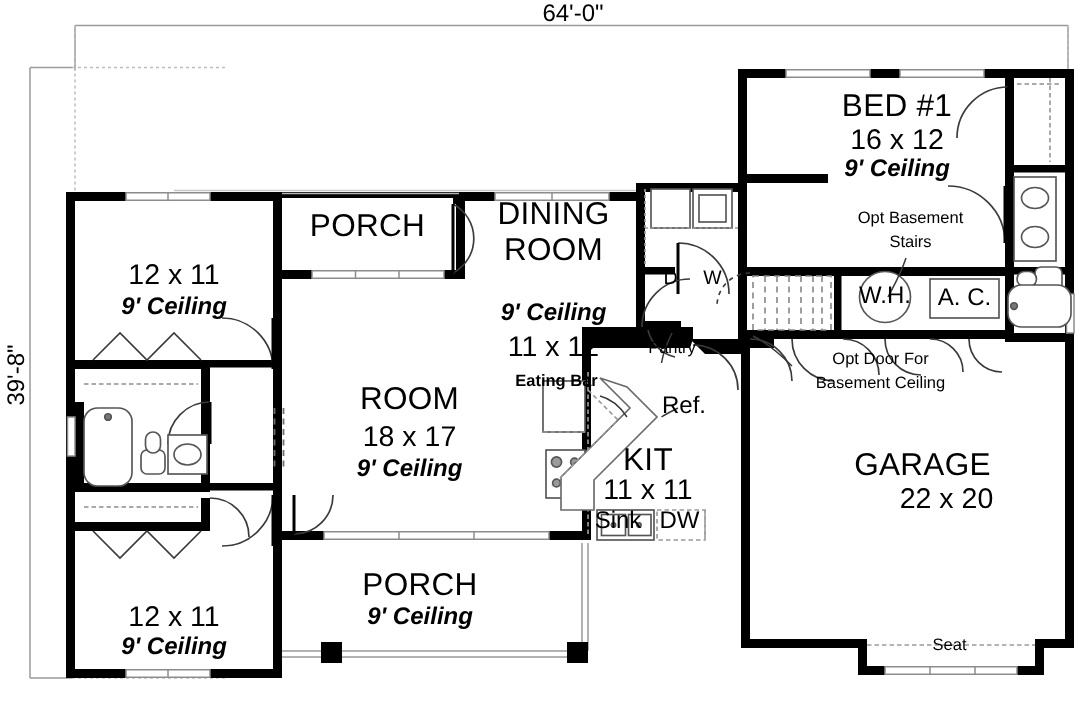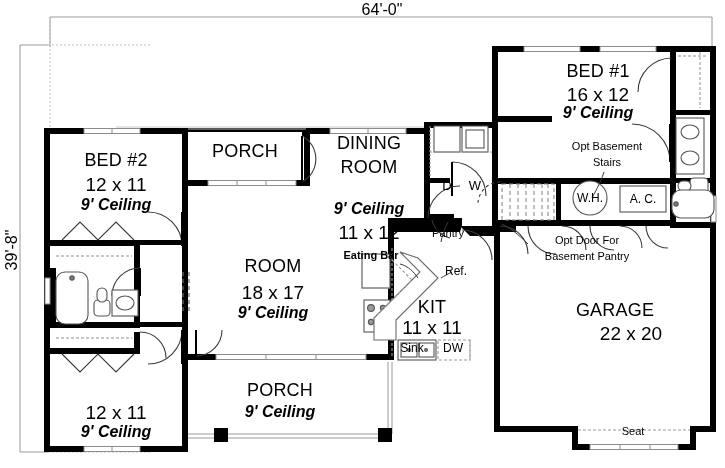--- a/index.html
+++ b/index.html
@@ -23,25 +23,25 @@
   }
   
   .lbl{
     position:absolute;
     text-align:center;
     white-space:nowrap;
     line-height:1.0;
     transform:translate(-50%,-50%);
     pointer-events:none;
   }
-  .room-name{ font-size:18px; font-weight:400; letter-spacing:0.2px; }
+  .room-name{ font-size:21px; font-weight:400; letter-spacing:0.2px; }
   .room-dim{ font-size:19px; font-weight:400; }
   .room-ceil{ font-size:16px; font-style:italic; font-weight:700; }
   .note{ font-size:11px; font-weight:400; }
-  .tiny-b{ font-size:12px; }
+  .tiny-b{ font-size:16px; }
   .appliance{ font-size:13px; }
   .dim-text{ font-size:16px; }
   .dim-text.vert{ transform:translate(-50%,-50%) rotate(-90deg); }
 </style>
 </head>
 <body>
 
 <div id="plan-root">
 
   <svg id="plan-svg" viewBox="0 0 725 468" xmlns="http://www.w3.org/2000/svg">
@@ -330,21 +330,20 @@
       <path d="M400,264 C408,266 414,272 418,278"></path>
       <path d="M448,222 C444,230 442,236 441,242"></path>
       <path d="M452,272 C448,274 444,276 441,278"></path>
     </g>
 
   </svg>
 
   <div class="lbl dim-text" style="left:382px; top:10px;">64'-0"</div>
   <div class="lbl dim-text vert" style="left:12px; top:250px;">39'-8"</div>
 
-  <div class="lbl room-name" style="left:116px; top:160px;">BED #2</div>
   <div class="lbl room-dim" style="left:116px; top:184px;">12 x 11</div>
   <div class="lbl room-ceil" style="left:116px; top:205px;">9' Ceiling</div>
 
   <div class="lbl room-dim" style="left:116px; top:412px;">12 x 11</div>
   <div class="lbl room-ceil" style="left:116px; top:432px;">9' Ceiling</div>
 
   <div class="lbl room-name" style="left:598px; top:71px;">BED #1</div>
   <div class="lbl room-dim" style="left:598px; top:94px;">16 x 12</div>
   <div class="lbl room-ceil" style="left:598px; top:113px;">9' Ceiling</div>
 
@@ -364,21 +363,21 @@
   <div class="lbl room-dim" style="left:631px; top:333px;">22 x 20</div>
 
   <div class="lbl room-name" style="left:245px; top:151px;">PORCH</div>
   <div class="lbl room-name" style="left:280px; top:390px;">PORCH</div>
   <div class="lbl room-ceil" style="left:280px; top:412px;">9' Ceiling</div>
 
   <div class="lbl note" style="left:607px; top:146px;">Opt Basement</div>
   <div class="lbl note" style="left:607px; top:162px;">Stairs</div>
 
   <div class="lbl note" style="left:587px; top:240px;">Opt Door For</div>
-  <div class="lbl note" style="left:587px; top:256px;">Basement Pantry</div>
+  <div class="lbl note" style="left:587px; top:256px;">Basement Ceiling</div>
 
   <div class="lbl note" style="left:448px; top:233px;">Pantry</div>
 
   <div class="lbl note" style="left:371px; top:255px;font-weight:bold;">Eating Bar</div>
 
   <div class="lbl note" style="left:633px; top:431px;">Seat</div>
 
   <div class="lbl appliance" style="left:447px; top:185px;">D</div>
   <div class="lbl appliance" style="left:475px; top:185px;">W</div>
   <div class="lbl tiny-b" style="left:590px; top:198px;">W.H.</div>

